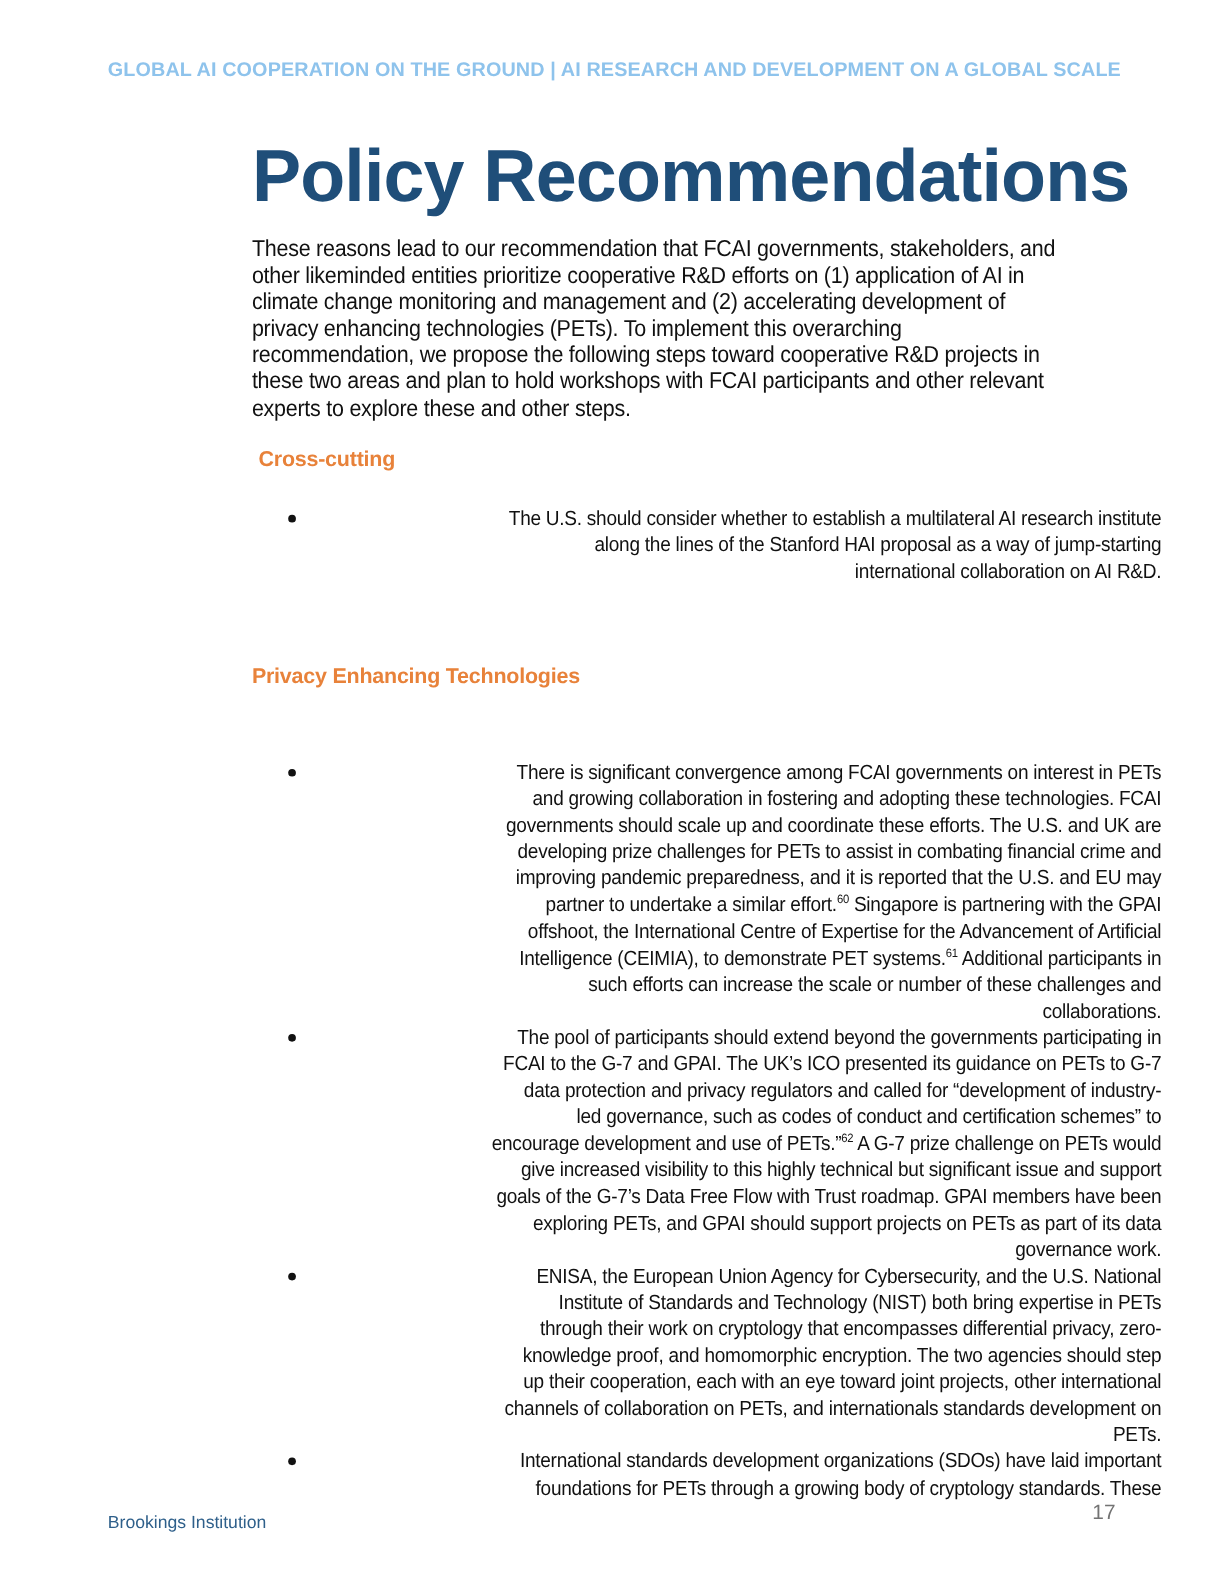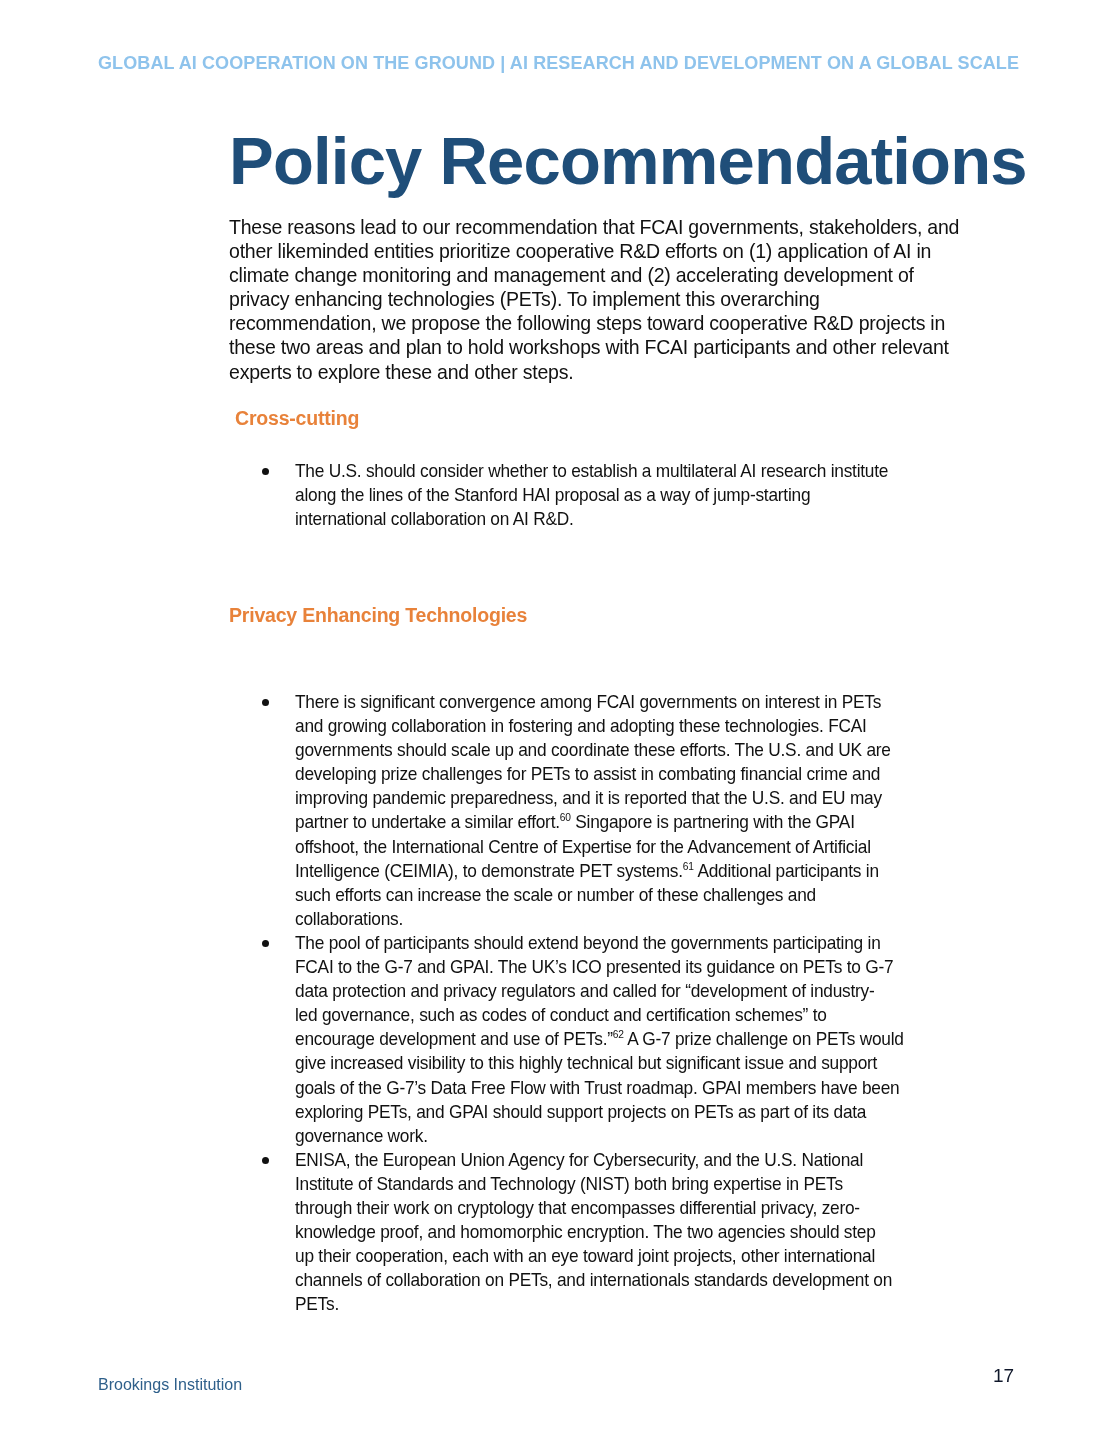--- a/index.html
+++ b/index.html
@@ -11,29 +11,29 @@
       color: #1f4e79; margin: 0; letter-spacing: -0.8px; white-space: nowrap; line-height: 60px; }
     .para { position: absolute; left: 229px; top: 215px; width: 800px; font-size: 21px;
       line-height: 24.1px; margin: 0; letter-spacing: -0.25px; }
     .line { display: block; white-space: nowrap; }
     .section-heading { position: absolute; font-size: 19.5px; font-weight: bold; color: #e8823a;
       margin: 0; white-space: nowrap; letter-spacing: -0.2px; }
     .h-cross { left: 235px; top: 407px; text-align: right; }
     .h-pets { left: 229px; top: 604px; }
     .bullets { position: absolute; left: 0; width: 1113px; margin: 0; padding: 0; list-style: none; }
     .bullet { position: relative; padding-left: 295px; font-size: 18.6px; line-height: 24.1px;
-      letter-spacing: -0.25px; }
+      letter-spacing: -0.25px; text-align: right; }
     .bullet-dot { position: absolute; left: 262px; top: 9px; width: 7px; height: 7px; border-radius: 50%;
       background: #111111; }
     .list-cross { top: 459px; }
     .list-pets { top: 690px; }
     sup { font-size: 11px; line-height: 0; vertical-align: 7px; }
     .footer-org { position: absolute; left: 98px; top: 1376px; font-size: 16px; color: #2e5f8a;
       white-space: nowrap; }
-    .page-number { position: absolute; left: 993px; top: 1365px; font-size: 19px; color: #0f172a; }
+    .page-number { position: absolute; left: 993px; top: 1365px; font-size: 19px; color: #737373; }
   </style>
 </head>
 <body>
 
 <div class="running-header">GLOBAL AI COOPERATION ON THE GROUND | AI RESEARCH AND DEVELOPMENT ON A GLOBAL SCALE</div>
 
 <h1 class="page-title">Policy Recommendations</h1>
 
 <p class="para">
   <span class="line" style="transform-origin: left center; display: block; transform: scaleX(0.93);">These reasons lead to our recommendation that FCAI governments, stakeholders, and</span>
@@ -87,16 +87,21 @@
   <li class="bullet">
     <span class="bullet-dot"></span>
     <span class="line" style="transform-origin: left center; display: block; transform: scaleX(0.93);">ENISA, the European Union Agency for Cybersecurity, and the U.S. National</span>
     <span class="line" style="transform-origin: left center; display: block; transform: scaleX(0.93);">Institute of Standards and Technology (NIST) both bring expertise in PETs</span>
     <span class="line" style="transform-origin: left center; display: block; transform: scaleX(0.93);">through their work on cryptology that encompasses differential privacy, zero-</span>
     <span class="line" style="transform-origin: left center; display: block; transform: scaleX(0.93);">knowledge proof, and homomorphic encryption. The two agencies should step</span>
     <span class="line" style="transform-origin: left center; display: block; transform: scaleX(0.93);">up their cooperation, each with an eye toward joint projects, other international</span>
     <span class="line" style="transform-origin: left center; display: block; transform: scaleX(0.93);">channels of collaboration on PETs, and internationals standards development on</span>
     <span class="line" style="transform-origin: left center; display: block; transform: scaleX(0.93);">PETs.</span>
   </li>
+  <li class="bullet">
+    <span class="bullet-dot"></span>
+    <span class="line" style="transform-origin: left center; display: block; transform: scaleX(0.93);">International standards development organizations (SDOs) have laid important</span>
+    <span class="line" style="transform-origin: left center; display: block; transform: scaleX(0.93);">foundations for PETs through a growing body of cryptology standards. These</span>
+  </li>
 </ul>
 
 <div class="footer-org">Brookings Institution</div>
 <div class="page-number">17</div>
 
 </body></html>

